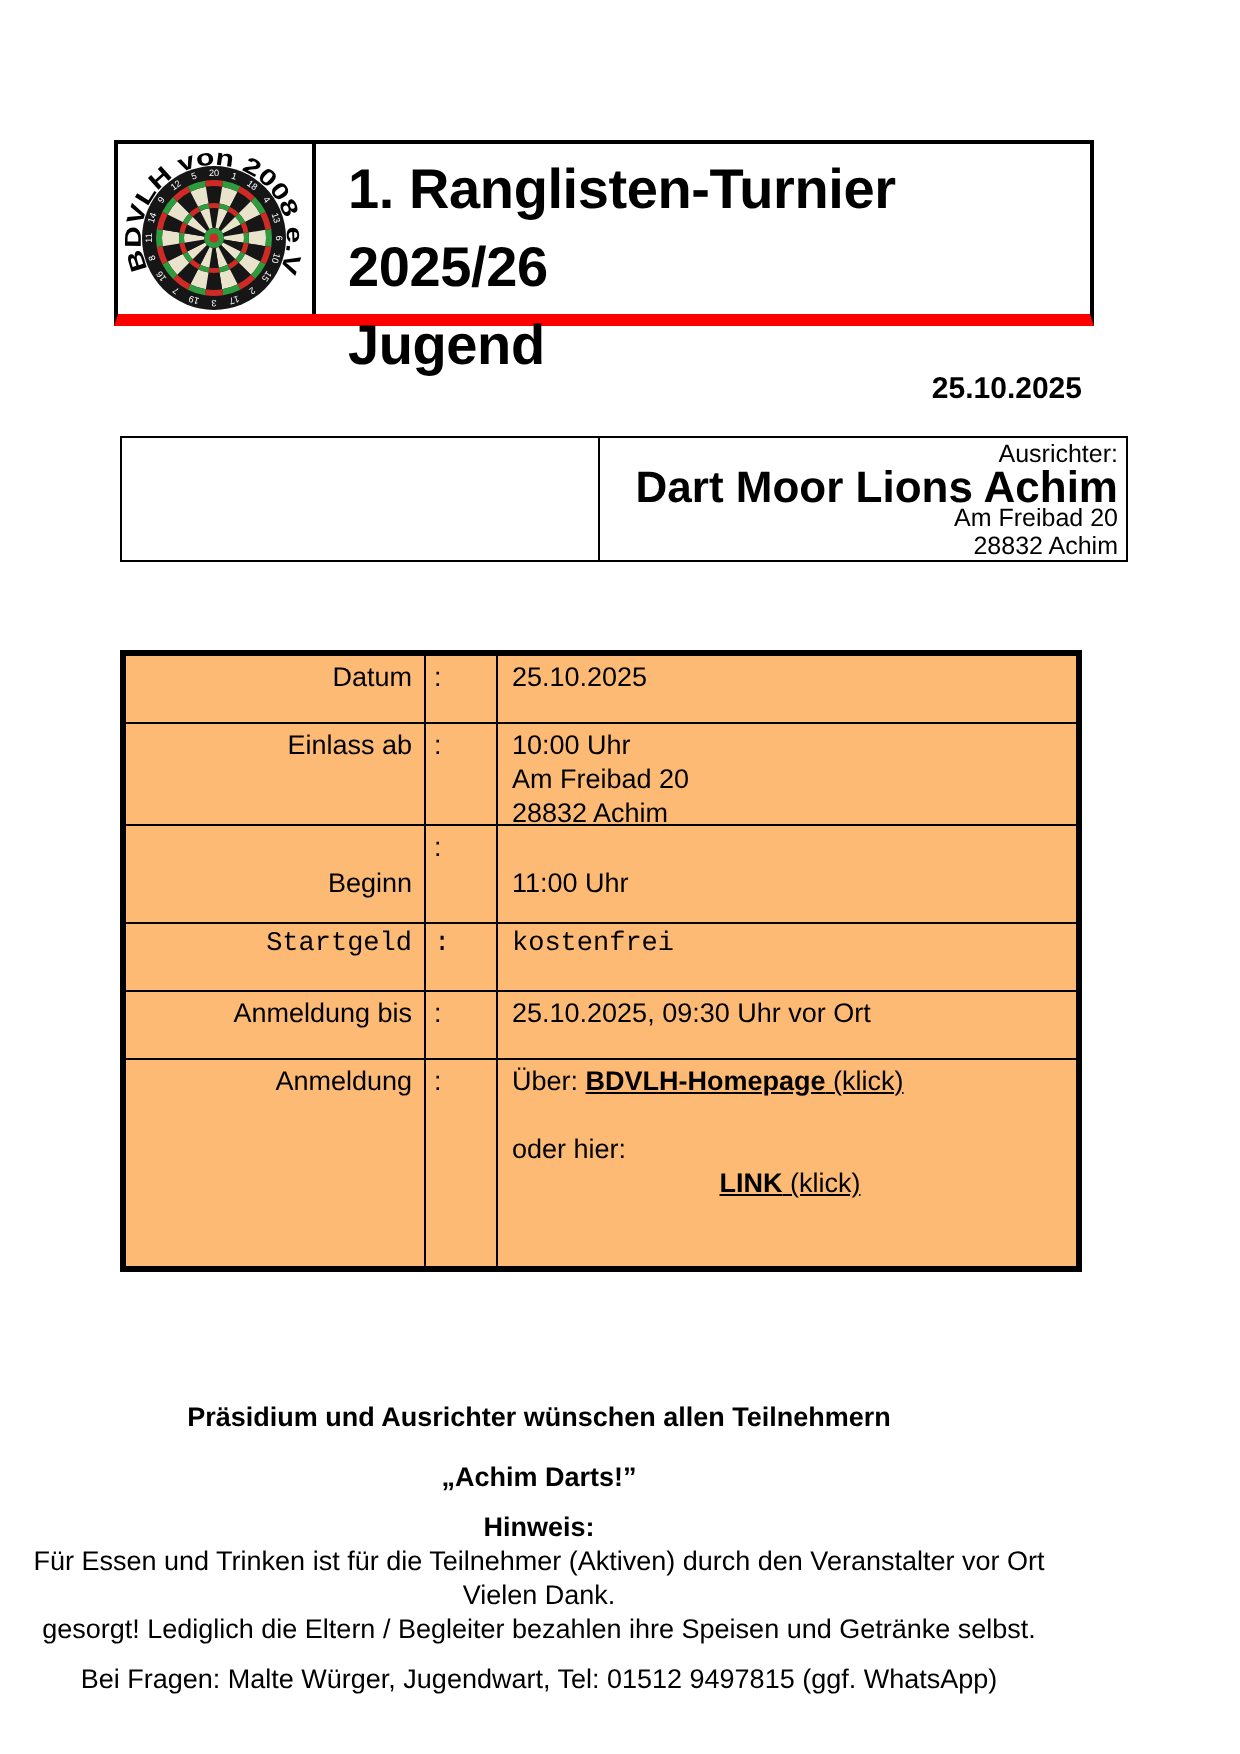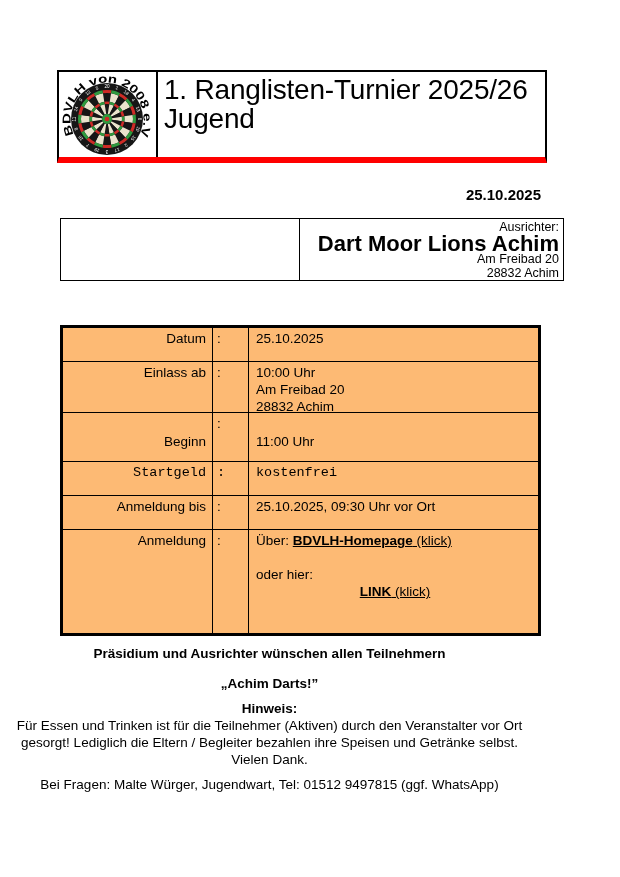--- a/index.html
+++ b/index.html
@@ -8,21 +8,21 @@
     font-family:"Liberation Sans", sans-serif;color:#000;overflow:hidden;
   }
   
   .header-box{
     position:absolute;left:57px;top:70px;width:490px;height:93px;
     box-sizing:border-box;border:2px solid #000;border-bottom:6px solid #f00;
     display:flex;background:#fff;
   }
   .logo-cell{width:97px;border-right:2px solid #000;position:relative;overflow:hidden;}
   .logo-cell svg{position:absolute;left:1px;top:1px;overflow:visible;}
-  .title-cell{flex:1;padding:3px 6px 0 6px;font-size:28px;font-weight:normal;line-height:29px;letter-spacing:-0.2px;}
+  .title-cell{flex:1;padding:3px 6px 0 16px;font-size:28px;font-weight:bold;line-height:39px;letter-spacing:-0.2px;}
   
   .doc-date{
     position:absolute;left:57px;top:186px;width:484px;text-align:right;
     font-size:15px;font-weight:bold;
   }
   
   .org-box{
     position:absolute;left:60px;top:218px;width:504px;height:63px;
     box-sizing:border-box;border:1.5px solid #000;display:flex;gap:16px;
   }
@@ -50,21 +50,21 @@
           box-sizing:border-box;font-size:13.5px;line-height:17px;}
   .tvalue{flex:1;padding:2px 4px 0 7px;font-size:13.5px;line-height:17px;}
   .trow.offset .tlabel{padding-top:20px;}
   .trow.offset .tvalue{padding-top:20px;}
   .trow.offset .tcolon{padding-top:2px;}
   .vline{min-height:17px;white-space:pre-wrap;}
   .vline.center{text-align:center;}
   .b{font-weight:bold;}
   .u{text-decoration:underline;}
   
-  .footer{position:absolute;left:0;top:645px;width:539px;text-align:center;
+  .footer{position:absolute;left:0;top:700px;width:539px;text-align:center;
           font-size:13.5px;line-height:17px;}
   .f-bold{font-weight:bold;}
   .gap30{margin-top:13px;}
   .gap25{margin-top:8px;}
 </style>
 </head>
 <body>
 
 <div class="header-box">
   <div class="logo-cell">
@@ -244,16 +244,16 @@
         <div class="vline center"><span class="b u">LINK</span><span class="u"> (klick)</span></div>
       </div>
     </div>
   </div>
 
 <div class="footer">
   <div class="f-bold">Präsidium und Ausrichter wünschen allen Teilnehmern</div>
   <div class="f-bold gap30">„Achim Darts!”</div>
   <div class="f-bold gap25">Hinweis:</div>
   <div>Für Essen und Trinken ist für die Teilnehmer (Aktiven) durch den Veranstalter vor Ort</div>
+  <div>Vielen Dank.</div>
   <div>gesorgt! Lediglich die Eltern / Begleiter bezahlen ihre Speisen und Getränke selbst.</div>
-  <div>Vielen Dank.</div>
   <div class="gap25">Bei Fragen: Malte Würger, Jugendwart, Tel: 01512 9497815 (ggf. WhatsApp)</div>
 </div>
 
 </body></html>

